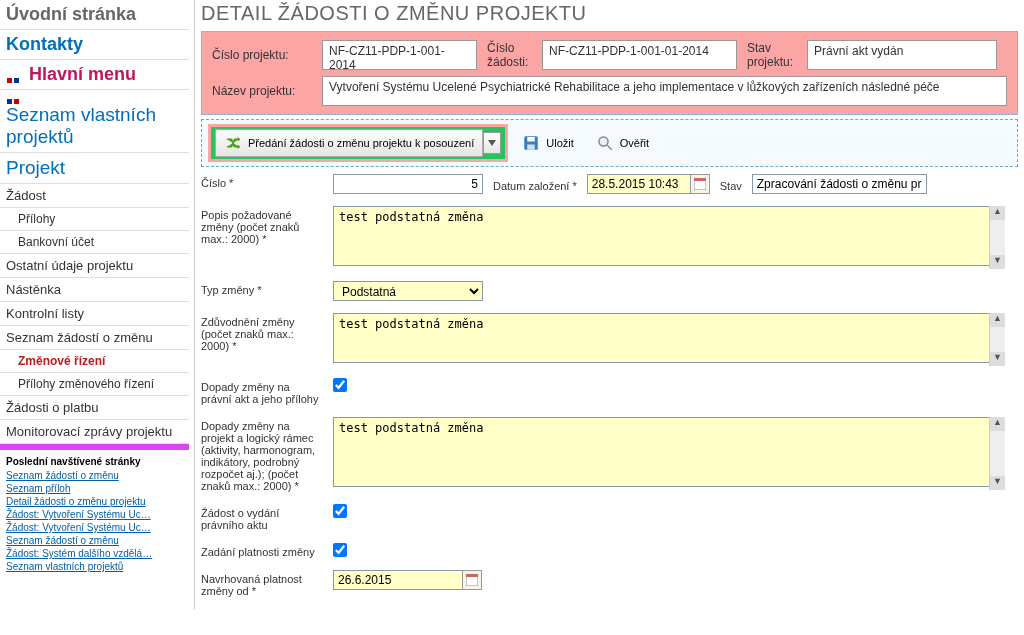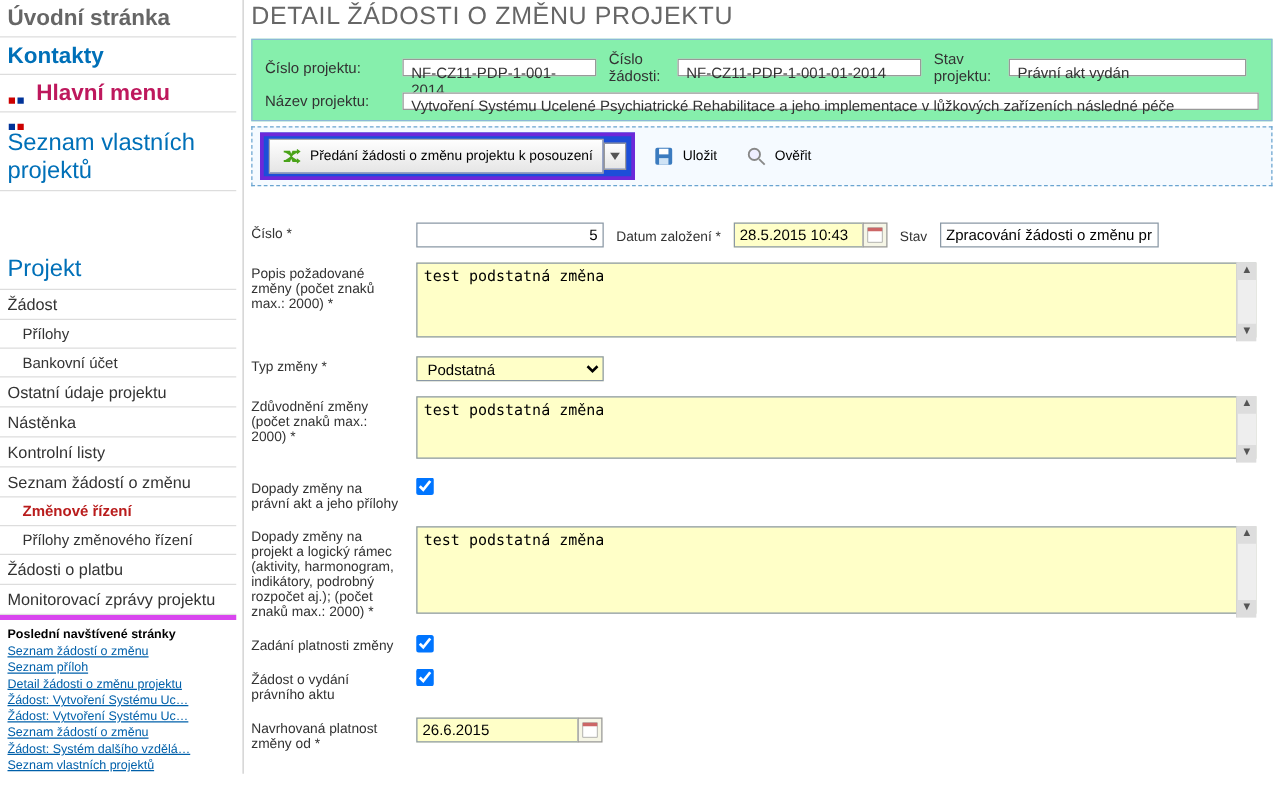--- a/index.html
+++ b/index.html
@@ -21,34 +21,34 @@
     }
     .sidebar a {
       display: block;
       color: #0070b8;
       text-decoration: none;
       font-size: 18px;
       padding: 4px 6px;
       border-bottom: 1px solid #ddd;
     }
     .sidebar a.top-link { font-size: 18px; font-weight: bold; }
-    .sidebar a.section { color: #0070b8; font-size: 19px; font-weight: normal; margin-top: 48px; }
+    .sidebar a.section { color: #0070b8; font-size: 19px; font-weight: normal; }
     .sidebar .menu-icon {
       display: inline-block;
       width: 14px;
       height: 14px;
       margin-right: 4px;
       vertical-align: middle;
     }
     .sidebar .menu-icon .sq { display: inline-block; width: 5px; height: 5px; margin: 1px; background: #c00; }
     .sidebar .menu-icon .sq.b { background: #039; }
     .sidebar a.sub { font-size: 13px; color: #333; padding-left: 6px; }
     .sidebar a.sub2 { font-size: 12px; color: #333; padding-left: 18px; }
     .sidebar a.active { color: #b91c1c; font-weight: bold; font-size: 12px; padding-left: 18px; }
-    .recent-title { font-size: 10px; font-weight: bold; padding: 6px 6px 2px; border-top: 4px solid #d946ef; }
+    .recent-title { font-size: 10px; font-weight: bold; padding: 6px 6px 2px; border-top: 6px solid #d946ef; }
     .recent a { font-size: 10px; color: #0060aa; text-decoration: underline; padding: 1px 6px; border: none; }
     .main {
       flex: 1;
       padding: 0 6px;
       overflow: hidden;
     }
     .header-row { display: flex; justify-content: space-between; align-items: baseline; }
     .page-title {
       font-family: 'Arial Narrow', Arial;
       font-size: 20px;
@@ -66,49 +66,49 @@
       background: #2a8fd0;
       color: #fff;
       text-align: center;
       line-height: 14px;
       font-size: 10px;
       font-weight: bold;
       margin-left: 2px;
     }
     .info-box {
       border: 1px solid #8cb8d6;
-      background: #86efac;
+      background: #fca5a5;
       padding: 8px 10px;
     }
     .info-row { display: flex; align-items: center; gap: 10px; margin-bottom: 6px; }
     .info-row:last-child { margin-bottom: 0; }
     .info-label { font-size: 12px; color: #333; }
     .info-field {
       border: 1px solid #999;
       background: #fff;
       padding: 3px 6px;
       font-size: 12px;
       color: #333;
-      height: 14px;
+      height: 30px;
     }
     .toolbar {
       border: 1px dashed #6aa4d0;
       background: #f5faff;
       margin-top: 4px;
       padding: 4px 6px;
       display: flex;
       align-items: center;
       gap: 6px;
     }
     .highlight-box {
-      border: 3px solid #6d28d9;
+      border: 3px solid #fca5a5;
       display: inline-flex;
       align-items: center;
       padding: 2px 4px;
-      background: #1d4ed8;
+      background: #22c55e;
     }
     .toolbar-btn {
       display: inline-flex;
       align-items: center;
       gap: 6px;
       padding: 4px 8px;
       border: 1px solid #aaa;
       background: linear-gradient(#fefefe, #e5e5e5);
       font-size: 11px;
       cursor: pointer;
@@ -117,21 +117,21 @@
     .icon-svg { width: 18px; height: 18px; }
     .dropdown-arrow {
       border: 1px solid #999;
       width: 18px;
       height: 22px;
       display: inline-flex;
       align-items: center;
       justify-content: center;
       background: linear-gradient(#fefefe,#e5e5e5);
     }
-    .form-area { margin-top: 29px; }
+    .form-area { margin-top: 7px; }
     .frow { display: flex; align-items: flex-start; margin-bottom: 12px; gap: 12px; }
     .flabel { width: 120px; font-size: 11px; color: #333; flex-shrink: 0; padding-top: 3px; }
     .finput {
       border: 1px solid #8a98a5;
       background: #fff;
       padding: 2px 4px;
       font-size: 12px;
       height: 20px;
     }
     .finput.yellow { background: #ffffc8; }
@@ -323,26 +323,26 @@
         <div class="ta-wrap">
           <textarea class="textarea" style="height: 70px;">test podstatná změna</textarea>
           <div class="ta-scroll">
               <div class="arr">▲</div>
               <div class="arr">▼</div>
             </div>
         </div>
       </div>
 
       <div class="frow">
+        <div class="flabel">Žádost o vydání právního aktu</div>
+        <input type="checkbox" checked="" style="">
+      </div>
+
+      <div class="frow">
         <div class="flabel">Zadání platnosti změny</div>
-        <input type="checkbox" checked="" style="">
-      </div>
-
-      <div class="frow">
-        <div class="flabel">Žádost o vydání právního aktu</div>
         <input type="checkbox" checked="" style="">
       </div>
 
       <div class="frow">
         <div class="flabel">Navrhovaná platnost změny od *</div>
         <span class="date-field-wrap">
           <input class="finput yellow" style="width: 130px;" value="26.6.2015">
           <span class="cal-btn">
             <svg width="12" height="12">
                 <rect width="12" height="12" fill="#fff" stroke="#888"></rect>

